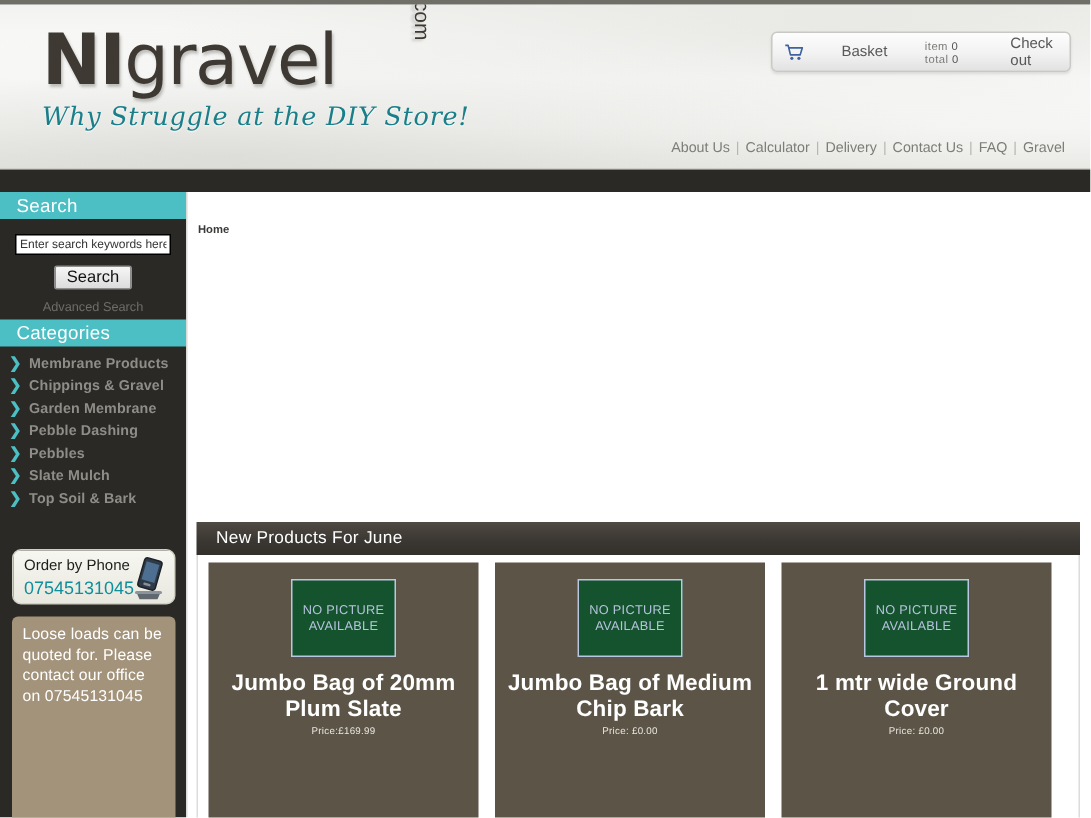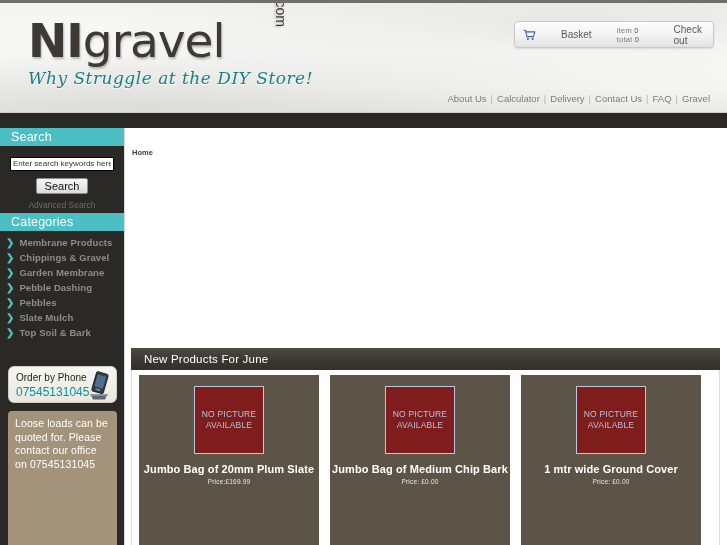--- a/index.html
+++ b/index.html
@@ -325,37 +325,37 @@
   }
   .product-card {
     width: 180px;
     background: #5c5547;
     box-sizing: border-box;
     padding-top: 11px;
     text-align: center;
     height: 174px;
   }
   .no-pic {
-    width: 70px; height: 68px;
+    width: 70px; height: 52px;
     margin: 0 auto;
-    background: #7f1d1d;
+    background: #14532d;
     border: 1px solid #b9c7e2;
     box-sizing: border-box;
     display: flex;
     flex-direction: column;
     align-items: center;
     justify-content: center;
     color: #b5c3dd;
     font-size: 8.5px;
     line-height: 11px;
     letter-spacing: .2px;
   }
   .p-name {
     margin-top: 9px;
-    font-size: 11px;
+    font-size: 15px;
     font-weight: bold;
     color: #ffffff;
     letter-spacing: .1px;
   }
   .p-name a { color: #ffffff; text-decoration: none; }
   .p-price {
     margin-top: 3px;
     font-size: 6.5px;
     color: #e8e6e0;
     letter-spacing: .2px;

